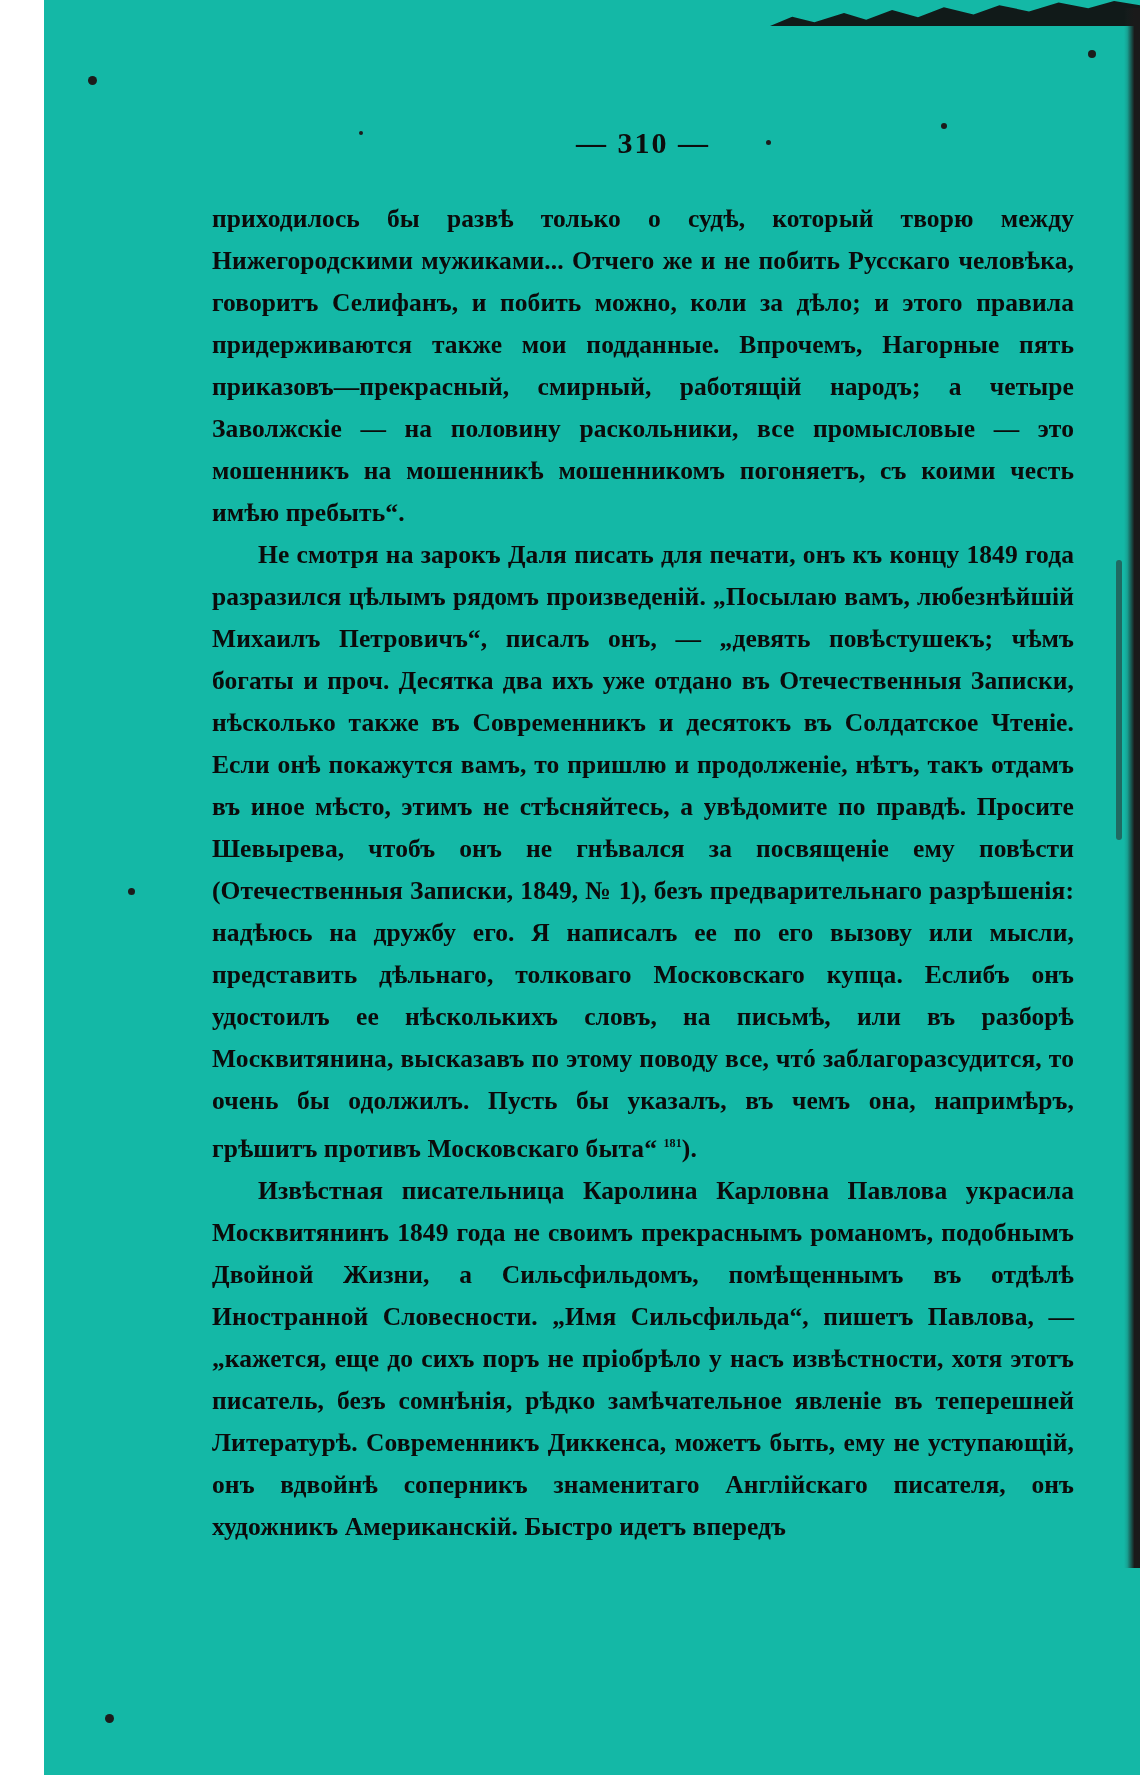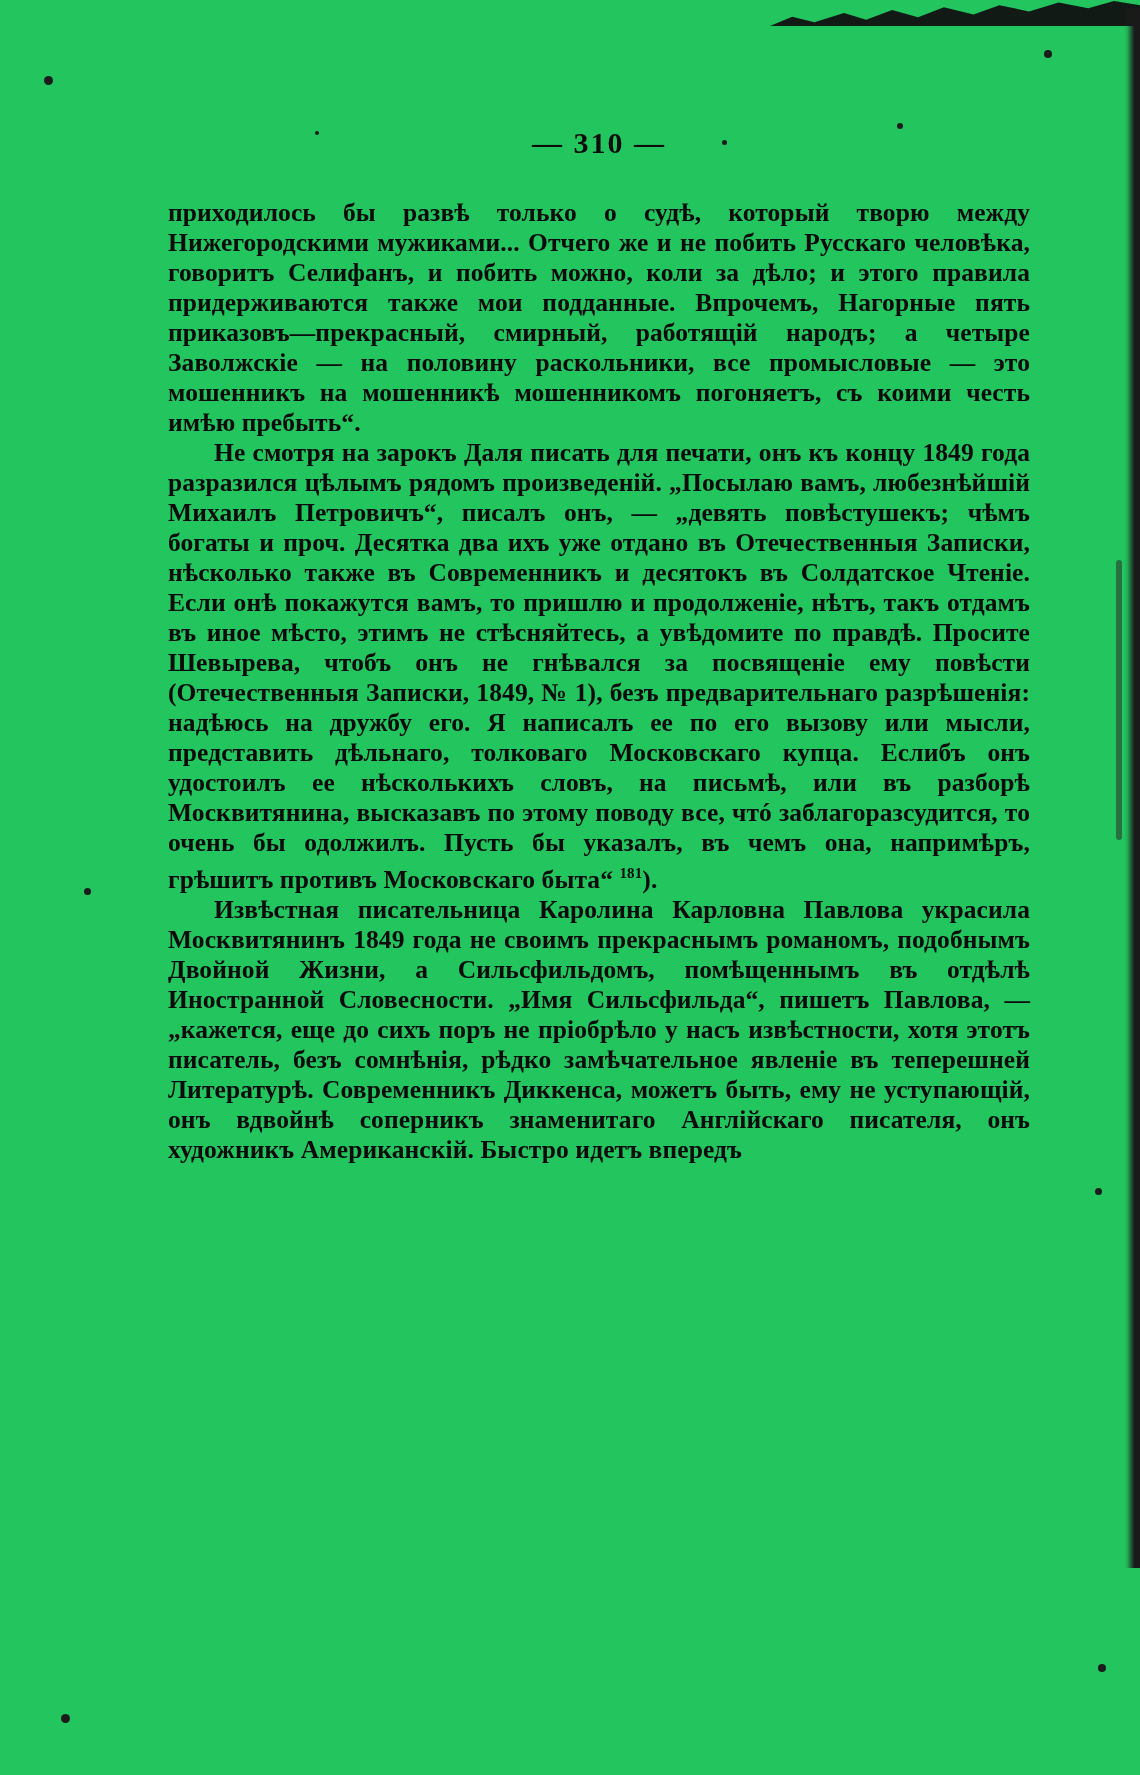--- a/index.html
+++ b/index.html
@@ -12,21 +12,22 @@
     height: 1775px;
     position: relative;
     overflow: hidden;
     font-family: "Liberation Serif", serif;
   }
 
   
   .page {
     position: absolute;
     inset: 0;
-    background: #22c55e;
+    background: #14b8a6;
+    margin-left: 44px;
   }
   .scan-edge-top {
     position: absolute;
     top: 0;
     right: 0;
     width: 370px;
     height: 26px;
     background: #111;
     clip-path: polygon(0% 100%, 6% 64%, 12% 86%, 20% 50%, 26% 76%, 33% 38%, 40% 66%, 47% 28%, 55% 56%, 62% 20%, 70% 44%, 78% 10%, 86% 32%, 93% 4%, 100% 20%, 100% 100%);
     opacity: 0.95;
@@ -75,37 +76,37 @@
     text-align: center;
     font-size: 30px;
     font-weight: bold;
     letter-spacing: 2px;
     margin-top: 126px;
     color: #0d0d0d;
   }
   .body-text {
     margin-top: 38px;
     font-size: 25.5px;
-    line-height: 30px;
+    line-height: 42px;
     text-align: justify;
     color: #0b0b0b;
     font-weight: bold;
     letter-spacing: 0.1px;
   }
   .body-text p {
     margin: 0;
     text-indent: 46px;
   }
   .body-text p.no-indent {
     text-indent: 0;
   }
   .it {
   }
   sup {
-    font-size: 15px;
+    font-size: 12px;
     vertical-align: super;
     font-weight: bold;
   }
 </style>
 </head>
 <body>
 
 <div class="page">
 
   <div class="scan-edge-top"></div>

